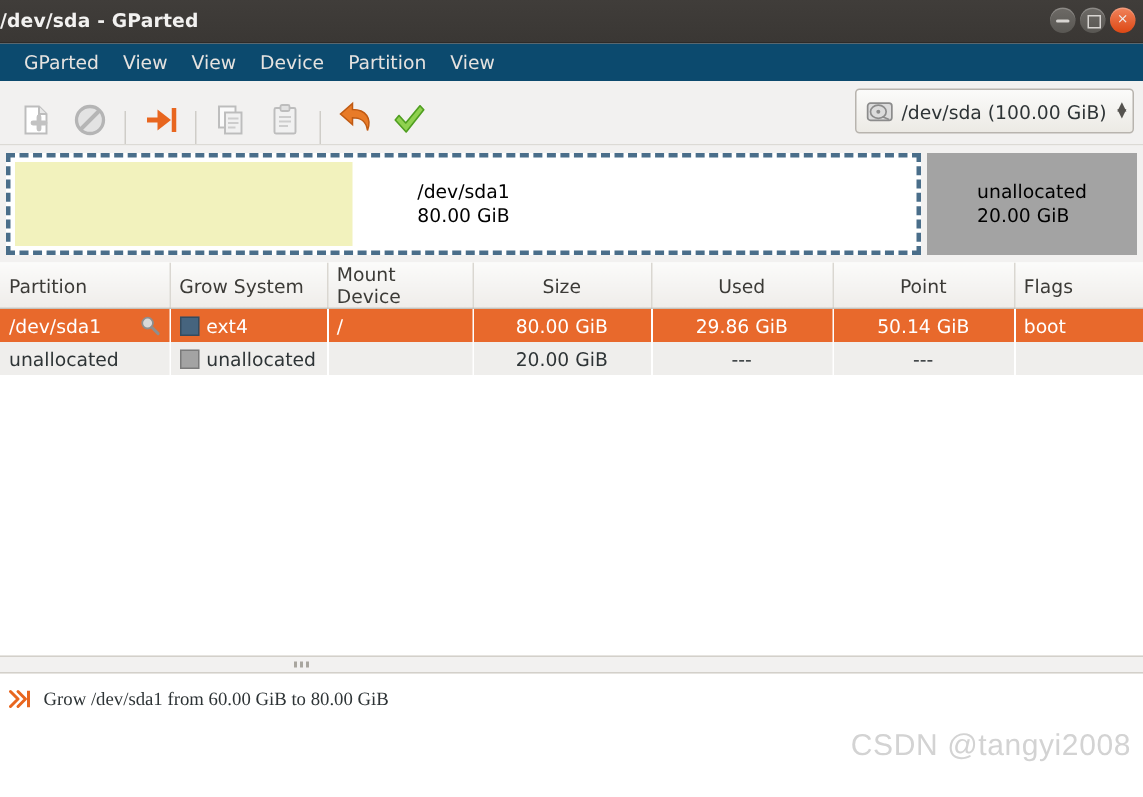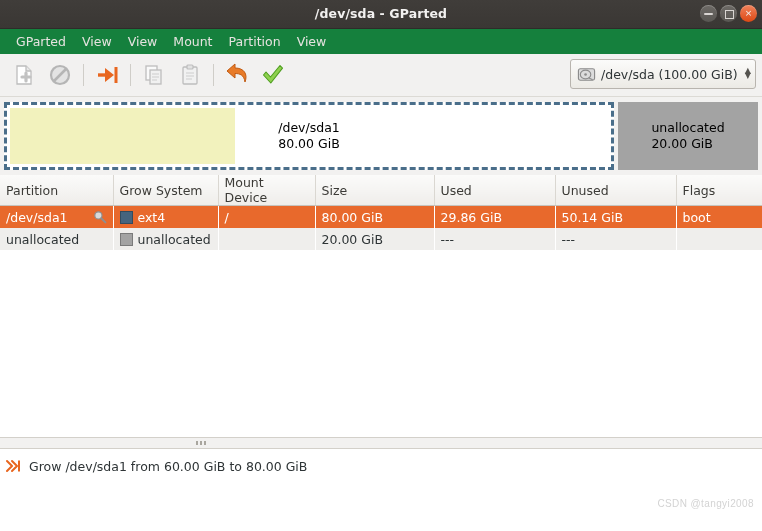--- a/index.html
+++ b/index.html
@@ -30,21 +30,21 @@
     height: 28px;
     background: linear-gradient(to bottom, #403d3a 0%, #3a3734 100%);
     position: relative;
     flex: 0 0 auto;
     border-bottom: 1px solid #2e2b29;
   }
   .titlebar-title {
     position: absolute;
     left: 0; right: 0; top: 0;
     line-height: 27px;
-    text-align: center;
+    text-align: left;
     color: #f2f1f0;
     font-size: 12.5px;
     font-weight: bold;
     letter-spacing: 0.1px;
   }
   .win-buttons {
     position: absolute;
     right: 5px;
     top: 5px;
     display: flex;
@@ -80,41 +80,41 @@
   .win-btn.max .sq {
     position: absolute;
     left: 5px; top: 5px;
     width: 7px; height: 7px;
     border: 1.5px solid #d8d5d2;
   }
 
   
   .menubar {
     height: 25px;
-    background: #15803d;
+    background: #0c4a6e;
     display: flex;
     align-items: center;
     padding-left: 8px;
     flex: 0 0 auto;
   }
   .menu-item {
     color: #e6e3e0;
     font-size: 12.5px;
     padding: 3px 8px;
     cursor: default;
     white-space: nowrap;
   }
 
   
   .toolbar {
     height: 42px;
     background: #f2f1f0;
     border-bottom: 1px solid #dcdad5;
     display: flex;
-    align-items: center;
+    align-items: flex-end;
     padding: 0 6px;
     position: relative;
     flex: 0 0 auto;
   }
   .tb-btn {
     width: 32px;
     height: 32px;
     display: flex;
     align-items: center;
     justify-content: center;
@@ -242,21 +242,21 @@
   }
   tr.row-selected td {
     background: #e8692c;
     color: #ffffff;
   }
   tr.row-alt td {
     background: #efeeec;
     color: #2e3436;
   }
   .col-left { text-align: left; }
-  .col-right { text-align: left; }
+  .col-right { text-align: center; }
   .fs-swatch {
     display: inline-block;
     width: 13px;
     height: 13px;
     vertical-align: -2px;
     margin-right: 5px;
     border: 1px solid rgba(0,0,0,0.25);
     box-sizing: border-box;
   }
   .part-name-cell {
@@ -289,20 +289,21 @@
     height: 4px;
     background: #a9a69f;
     display: block;
   }
   .ops-area {
     height: 82px;
     background: #ffffff;
     flex: 0 0 auto;
     padding-top: 7px;
     box-sizing: border-box;
+    font-family: Liberation Serif, serif;
   }
   .op-row {
     display: flex;
     align-items: center;
     padding: 2px 6px;
     font-size: 12.5px;
     color: #2e3436;
   }
   .op-text { margin-left: 7px; }
 
@@ -317,21 +318,21 @@
     font-size: 12.5px;
     color: #2e3436;
     flex: 0 0 auto;
   }
 
   
   .watermark {
     position: absolute;
     right: 8px;
     bottom: 22px;
-    font-size: 10px;
+    font-size: 20px;
     color: #d3d3d3;
     font-family: "Liberation Sans", sans-serif;
     letter-spacing: 0.4px;
     pointer-events: none;
   }
 </style>
 </head>
 <body>
 
 <div id="app">
@@ -348,21 +349,21 @@
       <div class="win-btn close">
         <span class="glyph">×</span>
       </div>
     </div>
   </div>
 
   <div class="menubar">
     <div class="menu-item">GParted</div>
     <div class="menu-item">View</div>
     <div class="menu-item">View</div>
-    <div class="menu-item">Mount</div>
+    <div class="menu-item">Device</div>
     <div class="menu-item">Partition</div>
     <div class="menu-item">View</div>
   </div>
 
   <div class="toolbar">
 
     <div class="tb-btn">
       <svg width="24" height="24" viewBox="0 0 24 24">
         <path d="M5 3 h9 l5 5 v13 h-14 z" fill="#ffffff" stroke="#bdbdbd" stroke-width="1.3"></path>
         <path d="M14 3 v5 h5" fill="#e8e8e8" stroke="#bdbdbd" stroke-width="1.3"></path>
@@ -465,21 +466,21 @@
           <col style="width:121px">
           <col style="width:86px">
       </colgroup>
       <thead>
         <tr>
           <th class="col-left">Partition</th>
           <th class="col-left">Grow System</th>
           <th class="col-left">Mount Device</th>
           <th class="col-right">Size</th>
           <th class="col-right">Used</th>
-          <th class="col-right">Unused</th>
+          <th class="col-right">Point</th>
           <th class="col-left">Flags</th>
         </tr>
       </thead>
       <tbody>
         <tr class="row-selected">
           <td class="col-left">
             <div class="part-name-cell">
               <span>/dev/sda1</span>
               <svg width="14" height="14" viewBox="0 0 14 14">
                 <circle cx="5.4" cy="5.4" r="3.6" fill="#d9d9d9" stroke="#8e8e8e" stroke-width="1.2"></circle>

